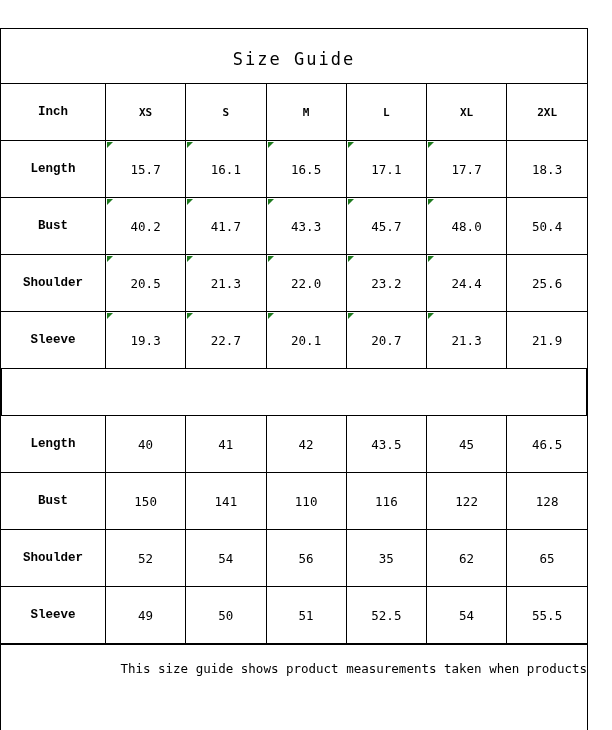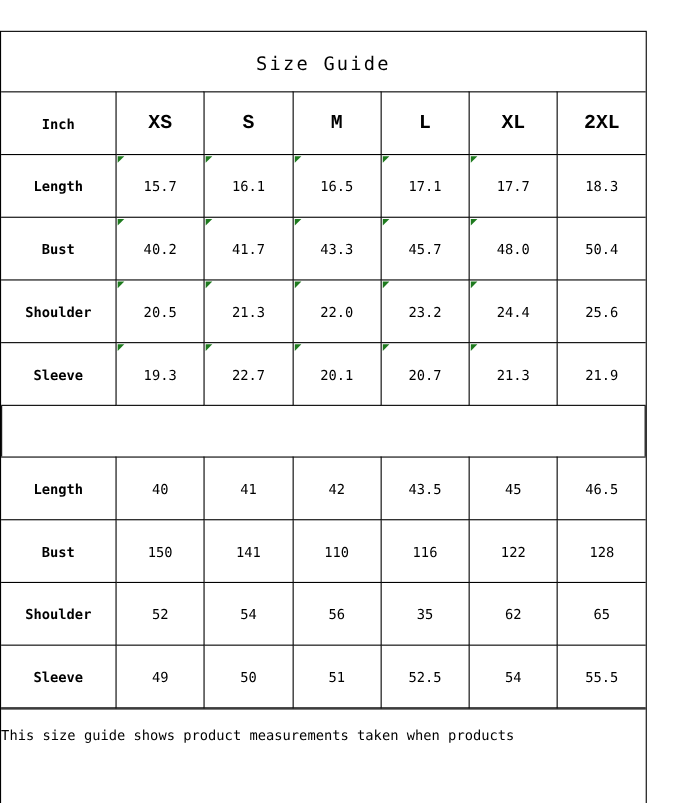--- a/index.html
+++ b/index.html
@@ -44,25 +44,25 @@
     font-size: 12.5px;
     font-family: "DejaVu Sans Mono", monospace;
     position: relative;
     padding: 0;
   }
   table.size-table th.rowlabel,
   table.size-table td.rowlabel {
     font-weight: bold;
     font-size: 12.5px;
     width: 104px;
+    font-family: Liberation Mono, monospace;
   }
   table.size-table th.colhead {
     font-weight: bold;
-    font-size: 18px;
-    font-family: Liberation Mono, monospace;
+    font-size: 11px;
   }
   
   .mark::before {
     content: "";
     position: absolute;
     left: 1px;
     top: 1px;
     width: 0;
     height: 0;
     border-left: 6px solid #1e7a1e;
@@ -71,21 +71,21 @@
   .gap {
     height: 46px;
     border-left: 1px solid #000000;
     border-right: 1px solid #000000;
   }
   .section {
     position: relative;
   }
   .footer {
     border-top: 1px solid #000000;
-    text-align: left;
+    text-align: right;
     font-size: 12.5px;
     line-height: 20px;
     padding-top: 14px;
     font-family: "DejaVu Sans Mono", monospace;
   }
   .tbl-wrap {
     margin: 0;
   }
   
   table.size-table {

